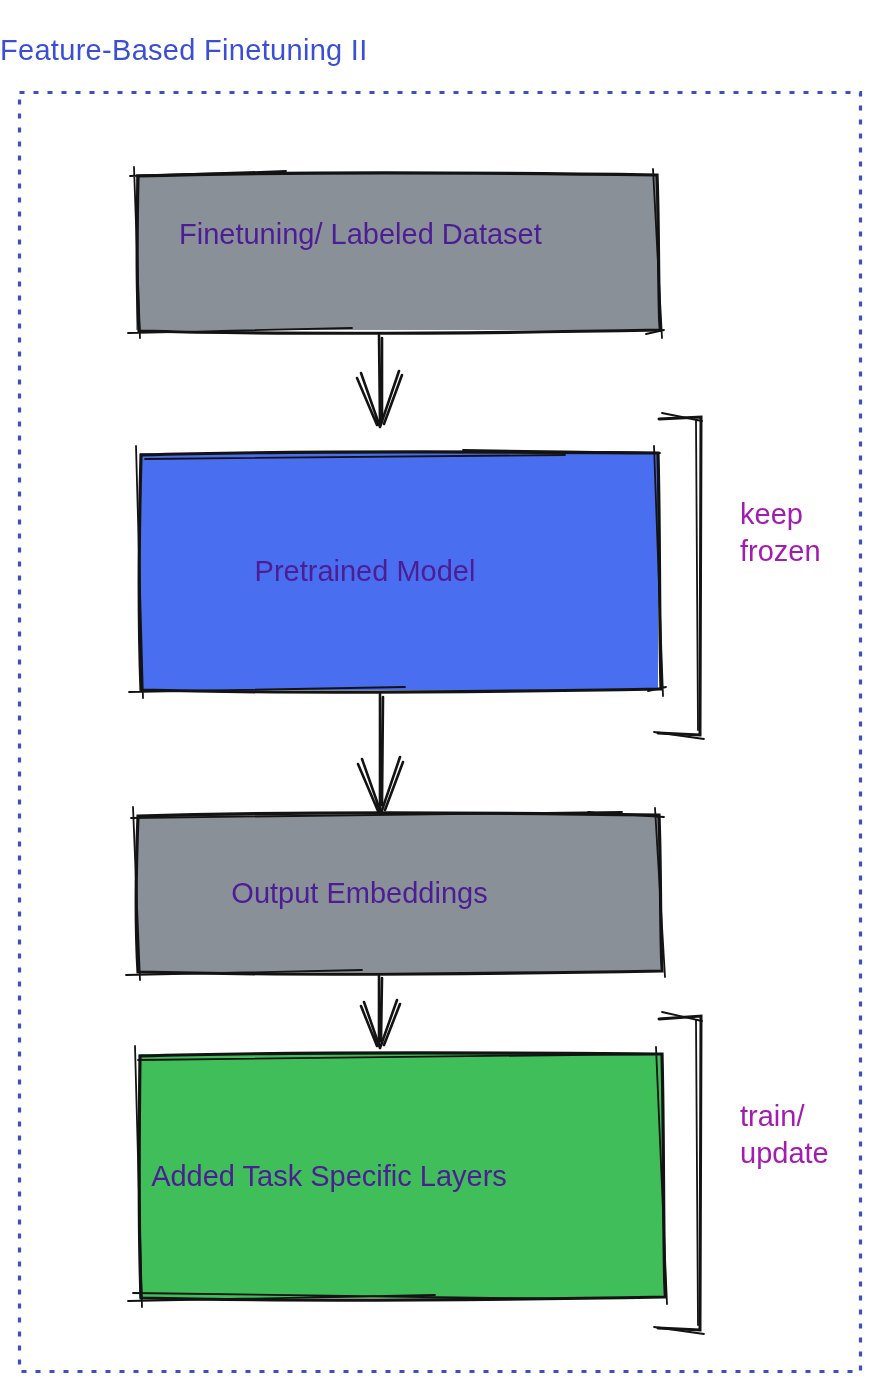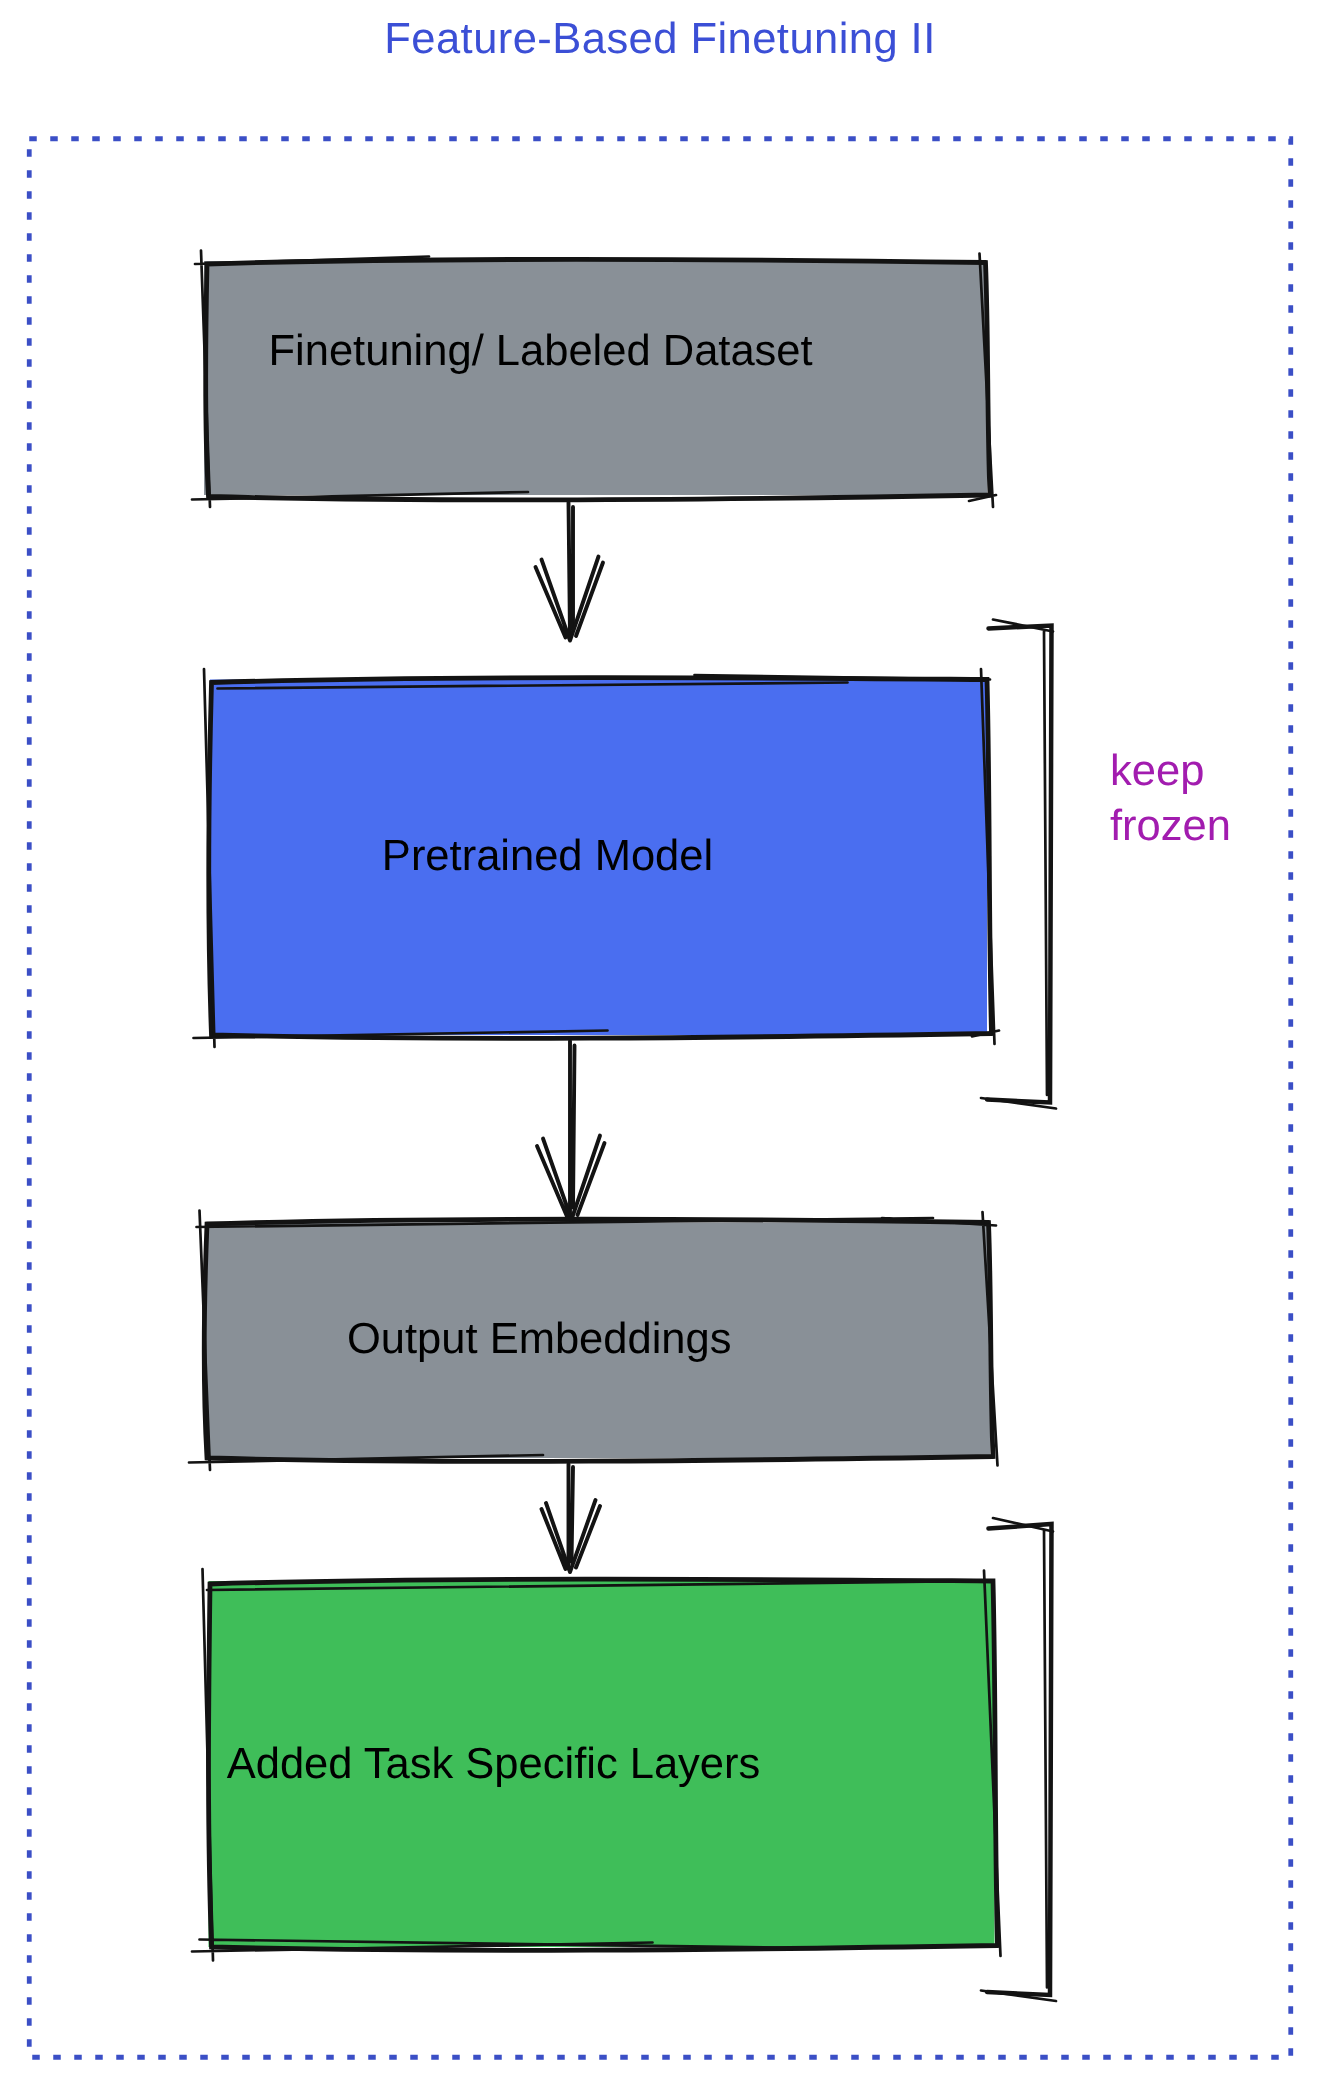--- a/index.html
+++ b/index.html
@@ -6,24 +6,23 @@
   .canvas {
     position: relative;
     width: 880px;
     height: 1393px;
     background: #ffffff;
     overflow: hidden;
     font-family: "Liberation Sans", sans-serif;
   }
   .title {
     position: absolute;
-    top: 10px;
+    top: 34px;
     left: 0;
     width: 100%;
-    text-align: center;
     font-size: 29px;
     letter-spacing: 0.3px;
     color: #3B4FD6;
   }
   .art {
     position: absolute;
     top: 0;
     left: 0;
   }
   .sk  { fill: none; stroke: #131313; stroke-width: 3.2; stroke-linecap: round; }
@@ -31,21 +30,21 @@
   .ar  { fill: none; stroke: #131313; stroke-width: 2.6; stroke-linecap: round; }
   .br  { fill: none; stroke: #131313; stroke-width: 3;   stroke-linecap: round; }
   .br2 { fill: none; stroke: #131313; stroke-width: 1.8; stroke-linecap: round; }
   .box-label {
     position: absolute;
     display: flex;
     align-items: center;
     justify-content: center;
     box-sizing: border-box;
     font-size: 29px;
-    color: #000000;
+    color: #4c1d95;
     border-radius: 32px;
   }
   .l1 { left: 135px; top: 172px; width: 525px; height: 160px;
         justify-content: flex-start; padding-left: 44px; padding-bottom: 36px; }
   .l2 { left: 138px; top: 451px; width: 522px; height: 241px; padding-right: 68px; }
   .l3 { left: 135px; top: 813px; width: 527px; height: 161px; padding-right: 78px; }
   .l4 { left: 137px; top: 1052px; width: 420px; height: 248px; padding-right: 36px; }
   .side-note {
     position: absolute;
     font-size: 29px;
@@ -117,14 +116,16 @@
     </g>
   </svg>
 
   <div class="box-label l1">Finetuning/ Labeled Dataset</div>
   <div class="box-label l2">Pretrained Model</div>
   <div class="box-label l3">Output Embeddings</div>
   <div class="box-label l4">Added Task Specific Layers</div>
 
   <div class="side-note n1">keep
 frozen</div>
+  <div class="side-note n2">train/
+update</div>
 
 </div>
 
 </body></html>

